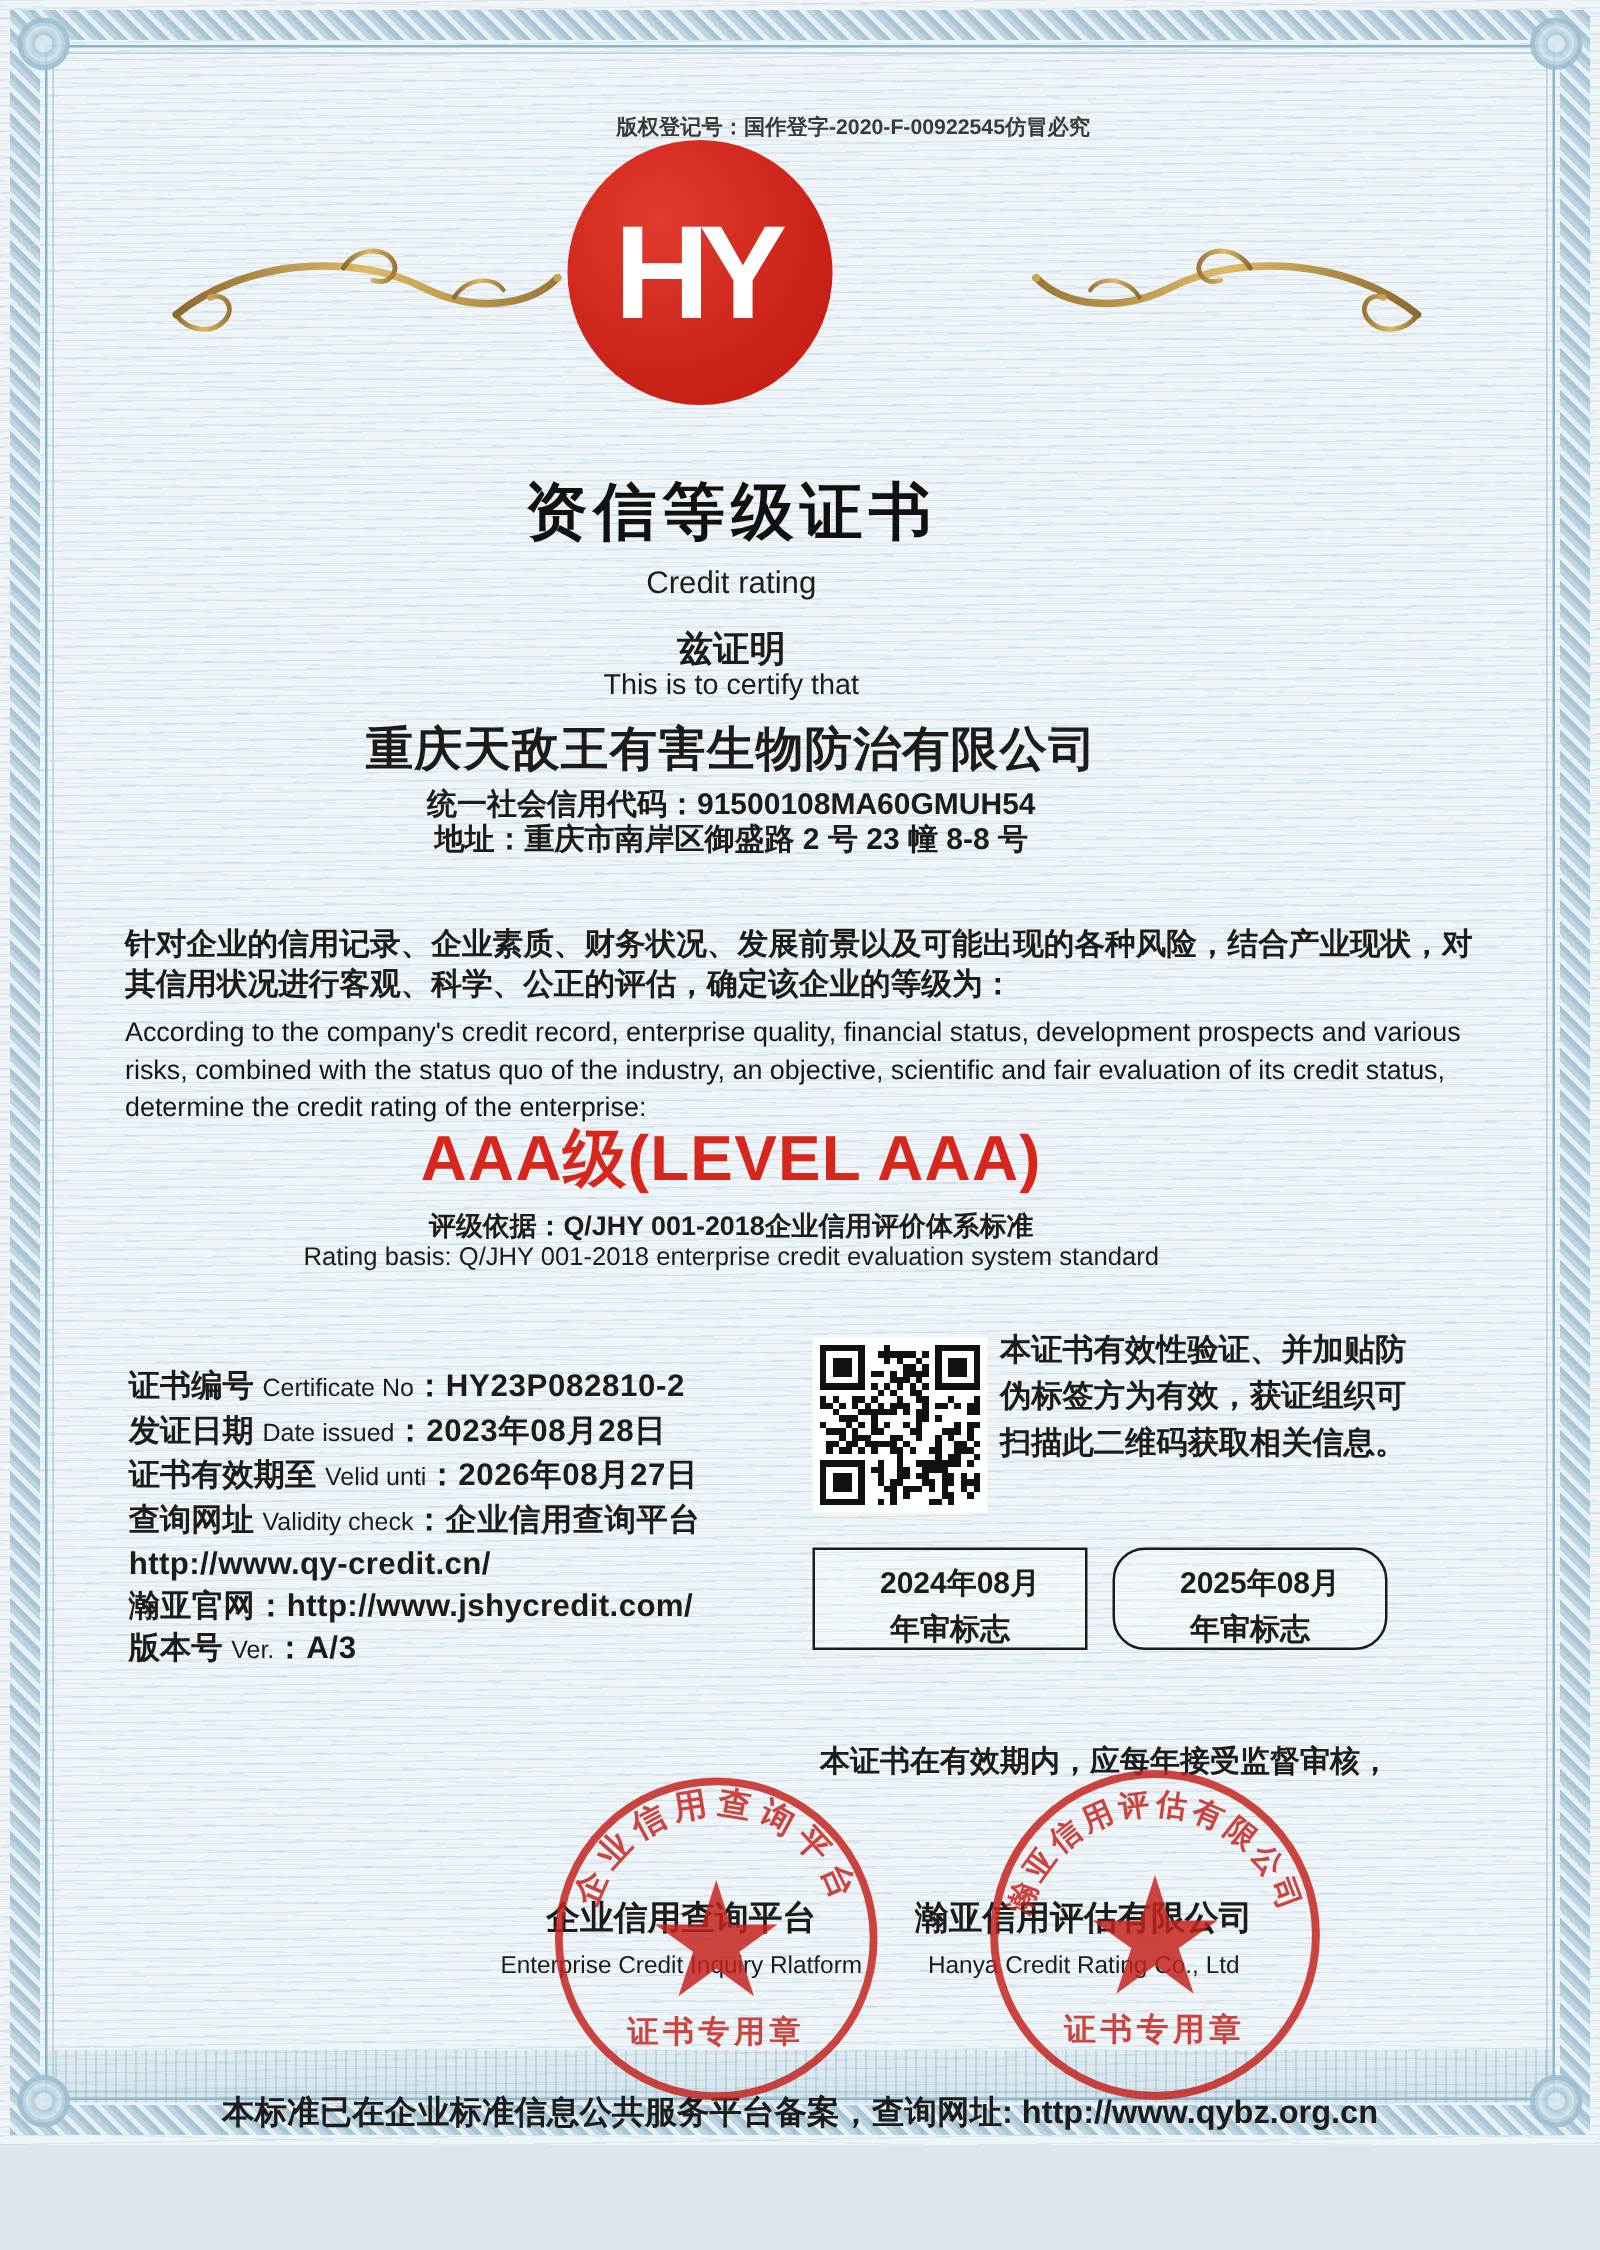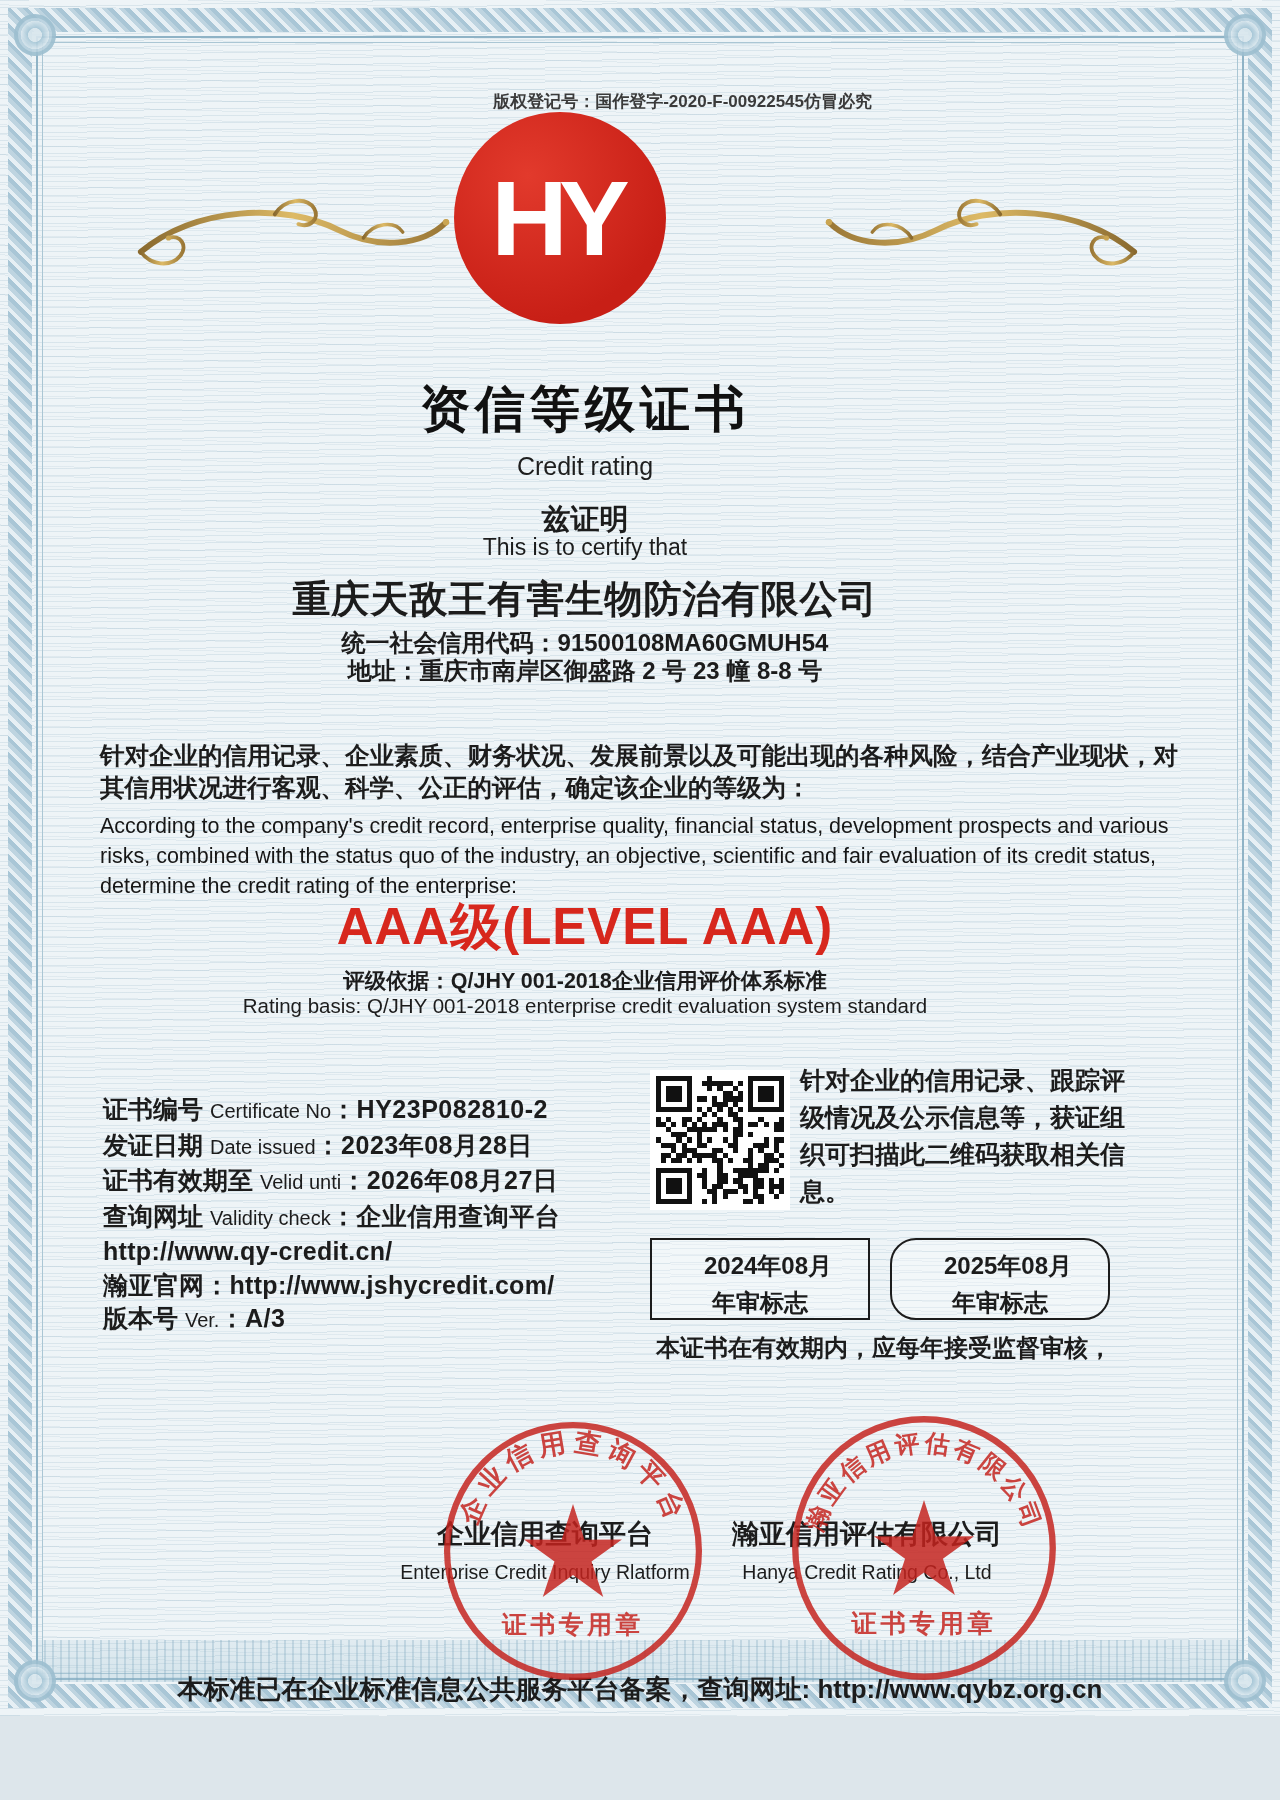--- a/index.html
+++ b/index.html
@@ -59,21 +59,21 @@
   .details .plain { font-weight:600; letter-spacing:.3px; }
 
   .qr-box { left:650px; top:1070px; width:140px; height:140px; background:#fff; padding:6px; }
   .qr-note { left:800px; top:1062px; width:334px; font-size:25px; line-height:37px; font-weight:600; text-align:left; }
 
   .abox { top:1238px; width:220px; height:82px; border:2px solid #1c1c1c; text-align:center;
     font-size:24px; font-weight:600; background:rgba(255,255,255,.25); }
   .abox .l1 { margin-top:10px;margin-left:16px; } .abox .l2 { margin-top:5px; }
   .abox1 { left:650px; } .abox2 { left:890px;border-radius:26px; }
 
-  .annual-note { left:650px; top:1330px; width:462px; text-align:right; font-size:24px; line-height:35px; font-weight:600; }
+  .annual-note { left:650px; top:1392px; width:462px; text-align:right; font-size:24px; line-height:35px; font-weight:600; }
 
   .org { top:1516px; width:310px; text-align:center; z-index:1; }
   .org .ozh { font-size:27px; font-weight:700; }
   .org .oen { font-size:19.5px; margin-top:9px; }
   .org-left { left:390px; } .org-right { left:712px; }
 
   .seal { z-index:5; opacity:.84; }
   .seal-left { left:440px; top:1418px; width:266px; height:266px; }
   .seal-right{ left:788px; top:1412px; width:272px; height:272px; }
 
@@ -375,21 +375,21 @@
         <rect x="0" y="0" width="7" height="7" fill="#111"></rect>
         <rect x="1" y="1" width="5" height="5" fill="#fff"></rect>
         <rect x="2" y="2" width="3" height="3" fill="#111"></rect>
         <rect x="18" y="0" width="7" height="7" fill="#111"></rect>
         <rect x="19" y="1" width="5" height="5" fill="#fff"></rect>
         <rect x="20" y="2" width="3" height="3" fill="#111"></rect>
         <rect x="0" y="18" width="7" height="7" fill="#111"></rect>
         <rect x="1" y="19" width="5" height="5" fill="#fff"></rect>
         <rect x="2" y="20" width="3" height="3" fill="#111"></rect>
       </svg></div>
-  <div class="abs qr-note">针对企业的信用记录、跟踪评级情况及公示信息等，获证组织可扫描此二维码获取相关信息。</div>
+  <div class="abs qr-note">本证书有效性验证、并加贴防伪标签方为有效，获证组织可扫描此二维码获取相关信息。</div>
 
   <div class="abs abox abox1">
     <div class="l1">2024年08月</div>
     <div class="l2">年审标志</div>
   </div>
   <div class="abs abox abox2">
     <div class="l1">2025年08月</div>
     <div class="l2">年审标志</div>
   </div>
 

